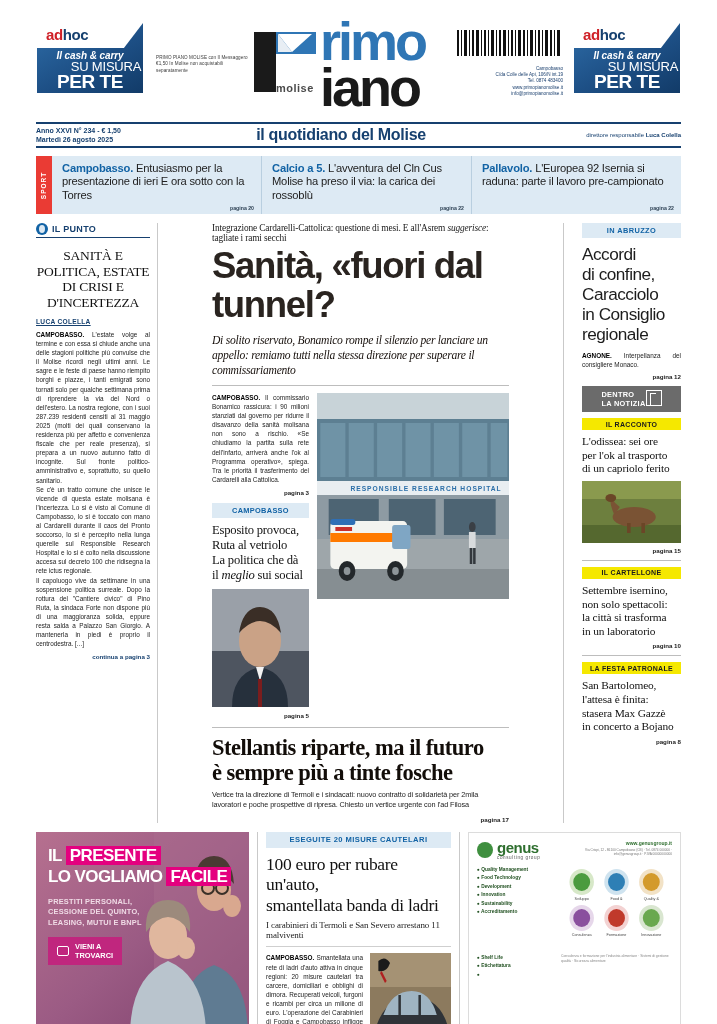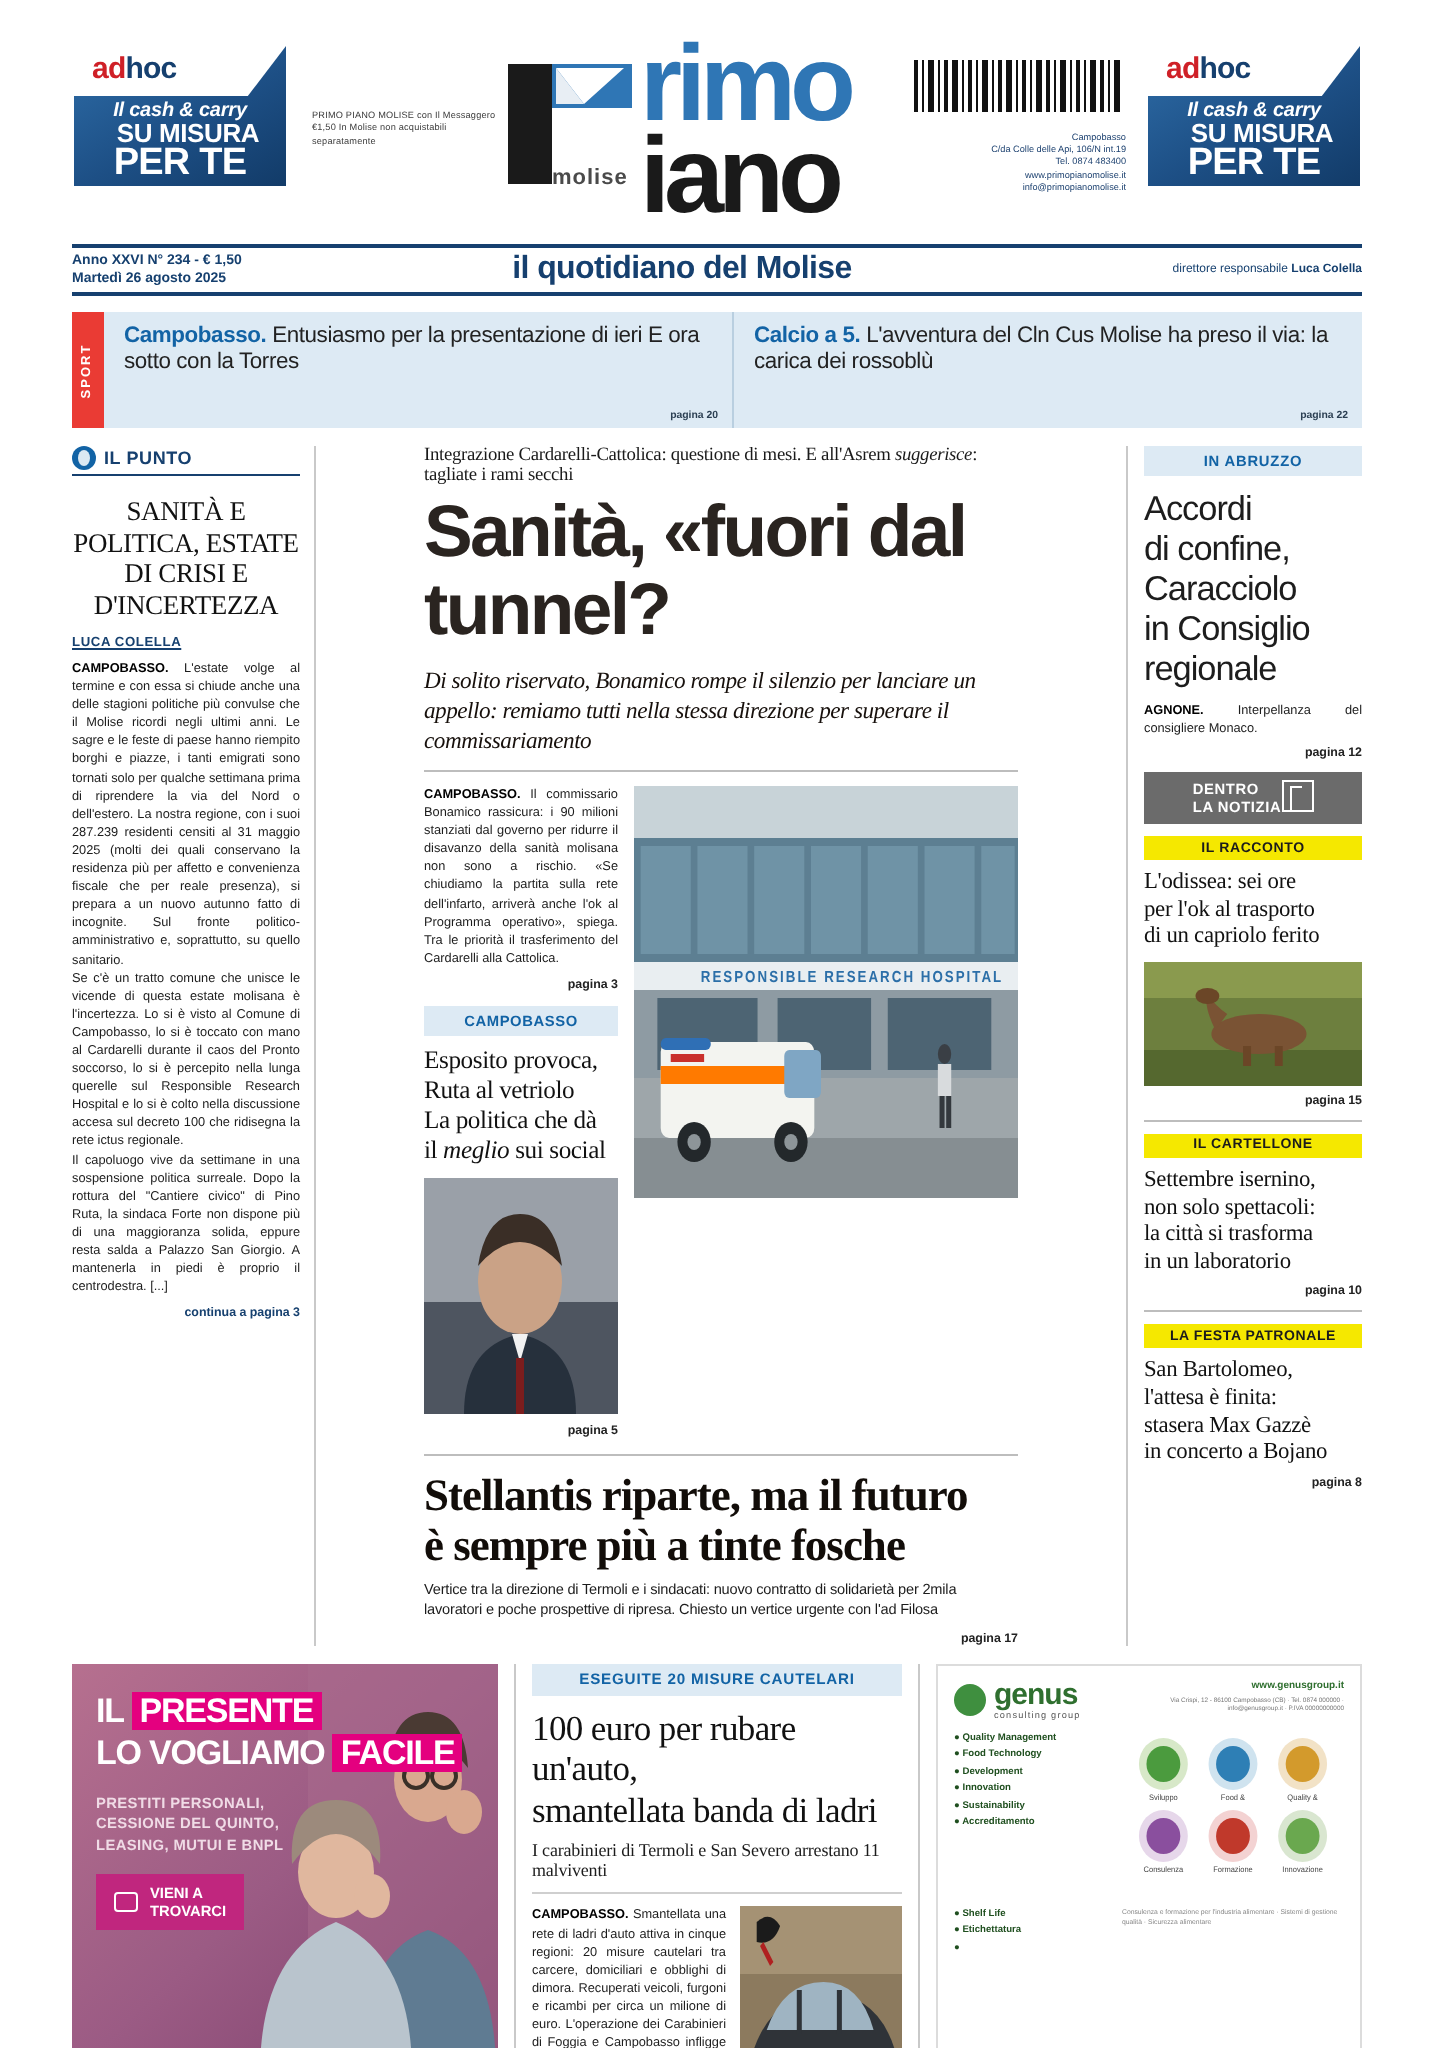--- a/index.html
+++ b/index.html
@@ -19,21 +19,21 @@
     border: 1px solid #ffffff; flex: 0 0 auto;
   }
   .adhoc-white {
     position: absolute; top: 0; left: 0; width: 100%; height: 25px; background: #fff;
     clip-path: polygon(0 0, 100% 0, 82% 100%, 0 100%);
   }
   .adhoc-word { position: absolute; top: 3px; left: 9px; font-size: 15px; font-weight: bold; letter-spacing: -0.4px; }
   .adhoc-ad { color: #cf2027; }
   .adhoc-hoc { color: #16406f; }
   .adhoc-l1 { position: absolute; top: 27px; left: 0; width: 100%; text-align: center; color: #fff; font-size: 10px; font-weight: bold; font-style: italic; letter-spacing: -0.1px;}
-  .adhoc-l2 { position: absolute; top: 36px; left: 4px; width: 100%; text-align: center; color: #fff; font-size: 13px; font-weight: bold; letter-spacing: -0.2px; }
+  .adhoc-l2 { position: absolute; top: 36px; left: 16px; width: 100%; text-align: center; color: #fff; font-size: 13px; font-weight: normal; letter-spacing: -0.2px; }
   .adhoc-l3 { position: absolute; top: 48px; left: 0; width: 100%; text-align: center; color: #fff; font-size: 19px; font-weight: bold; letter-spacing: -0.4px; }
 
   .micro-note {
     flex: 0 0 auto; width: 92px; margin-left: 12px; margin-top: 33px;
     font-size: 4.6px; line-height: 6.4px; color: #3b3b3b; letter-spacing: 0.1px;
   }
 
   .logo-wrap { flex: 1 1 auto; position: relative; height: 100px; margin-left: 4px; }
   .logo-svg { position: absolute; left: 0; top: -4px; }
 
@@ -63,21 +63,21 @@
   .sport-item { flex: 1; padding: 6px 8px 0 10px; position: relative; border-right: 1px solid #b9cfe0; }
   .sport-item:last-child { border-right: none; }
   .sport-item .txt { font-size: 11.2px; line-height: 13.4px; color: #222; letter-spacing: -0.2px; }
   .sport-item .txt b { color: #1263a5; font-weight: bold; }
   .pagina { font-size: 5.2px; font-weight: bold; color: #2b3f52; text-align: right; position: absolute; right: 7px; bottom: 3px; }
 
   
   .main { display: flex; margin: 9px 36px 0 36px; gap: 46px; }
   .col-left { width: 122px; flex: 0 0 122px; border-right: 1px solid #c9c9c9; padding-right: 7px; }
   .col-center { flex: 1 1 auto; padding: 0 8px; }
-  .col-right { width: 118px; flex: 0 0 118px; border-left: 1px solid #c9c9c9; padding-left: 8px; }
+  .col-right { width: 118px; flex: 0 0 118px; border-left: 1px solid #c9c9c9; padding-left: 18px; }
 
   
   .punto-head { display: flex; align-items: center; gap: 4px; border-bottom: 1.5px solid #16406f; padding-bottom: 2px; }
   .punto-dot { width: 12px; height: 12px; border-radius: 50%; background: #1263a5; position: relative; }
   .punto-dot::after { content: ""; position: absolute; left: 3px; top: 2px; width: 6px; height: 8px; border-radius: 50%; background: #fff; opacity: .85; }
   .punto-label { font-size: 9px; font-weight: bold; color: #16406f; letter-spacing: 0.3px; }
   .punto-title {
     font-family: "Liberation Serif", serif; font-size: 13.5px; line-height: 15.5px;
     text-align: center; color: #111; margin: 10px 0 8px 0; letter-spacing: -0.2px;
   }
@@ -271,20 +271,24 @@
     <div class="sport-item">
       <div class="txt"><b>Campobasso.</b><span> Entusiasmo per la presentazione di ieri E ora sotto con la Torres</span></div>
       <div class="pagina">pagina 20</div>
     </div>
 
     <div class="sport-item">
       <div class="txt"><b>Calcio a 5.</b><span> L'avventura del Cln Cus Molise ha preso il via: la carica dei rossoblù</span></div>
       <div class="pagina">pagina 22</div>
     </div>
 
+    <div class="sport-item">
+      <div class="txt"><b>Pallavolo.</b><span> L'Europea 92 Isernia si raduna: parte il lavoro pre-campionato</span></div>
+      <div class="pagina">pagina 22</div>
+    </div>
   </div>
 
   <div class="main">
 
     <div class="col-left">
       <div class="punto-head">
         <div class="punto-dot"></div>
         <div class="punto-label">IL PUNTO</div>
       </div>
       <div class="punto-title">SANITÀ E POLITICA, ESTATE DI CRISI E D'INCERTEZZA</div>

